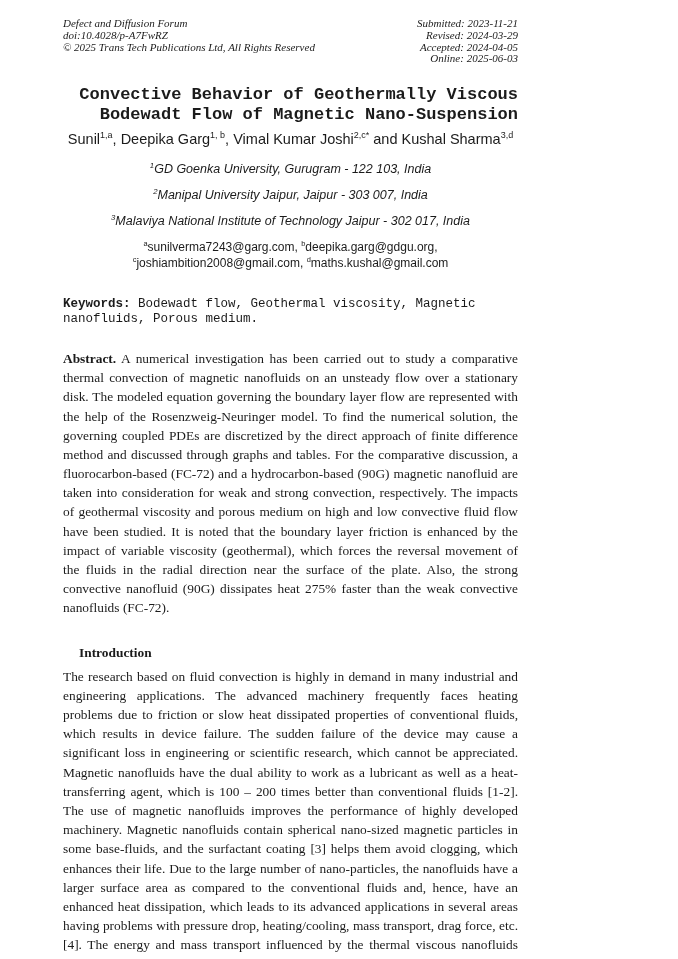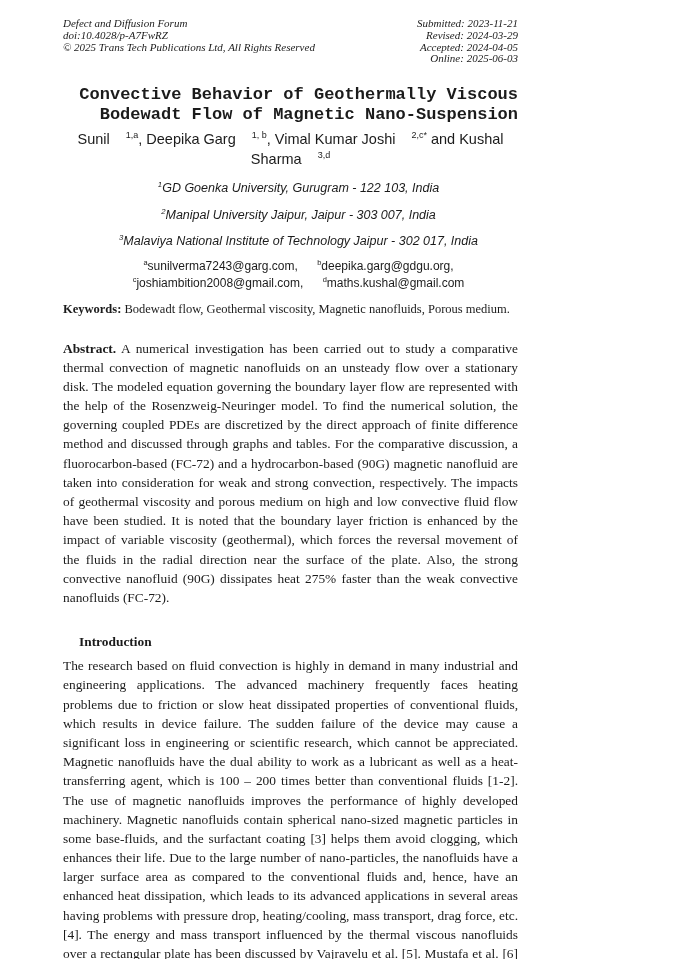--- a/index.html
+++ b/index.html
@@ -38,42 +38,42 @@
     margin: 20px auto 0;
     max-width: 520px;
   }
   .authors {
     font-family: "Liberation Sans", sans-serif;
     font-size: 14.5px;
     text-align: center;
     margin-top: 5px;
     line-height: 1.35;
   }
-  .authors sup, .affil sup, .emails sup { font-size: 62%; line-height: 0; padding-left: 16px; }
+  .authors sup, .affil sup, .emails sup { font-size: 62%; line-height: 0; }
   .affil {
     font-family: "Liberation Sans", sans-serif;
     font-size: 12.5px;
     text-align: center;
     margin-top: 12px;
     line-height: 1.15;
     font-style: italic;
   }
   .emails {
     font-family: "Liberation Sans", sans-serif;
     font-size: 12px;
     text-align: center;
     margin: 10px auto 0;
     max-width: 508px;
     line-height: 1.38;
   }
   
   .keywords {
-    font-family: Liberation Serif, serif;
+    font-family: Liberation Mono, monospace;
     font-size: 12.5px;
-    margin-top: 10px;
+    margin-top: 25px;
     line-height: 1.2;
   }
   .keywords .kw-label { font-weight: bold; }
   
   .abstract {
     font-size: 13.4px;
     line-height: 1.432;
     text-align: justify;
     margin: 22px 0 0;
   }

